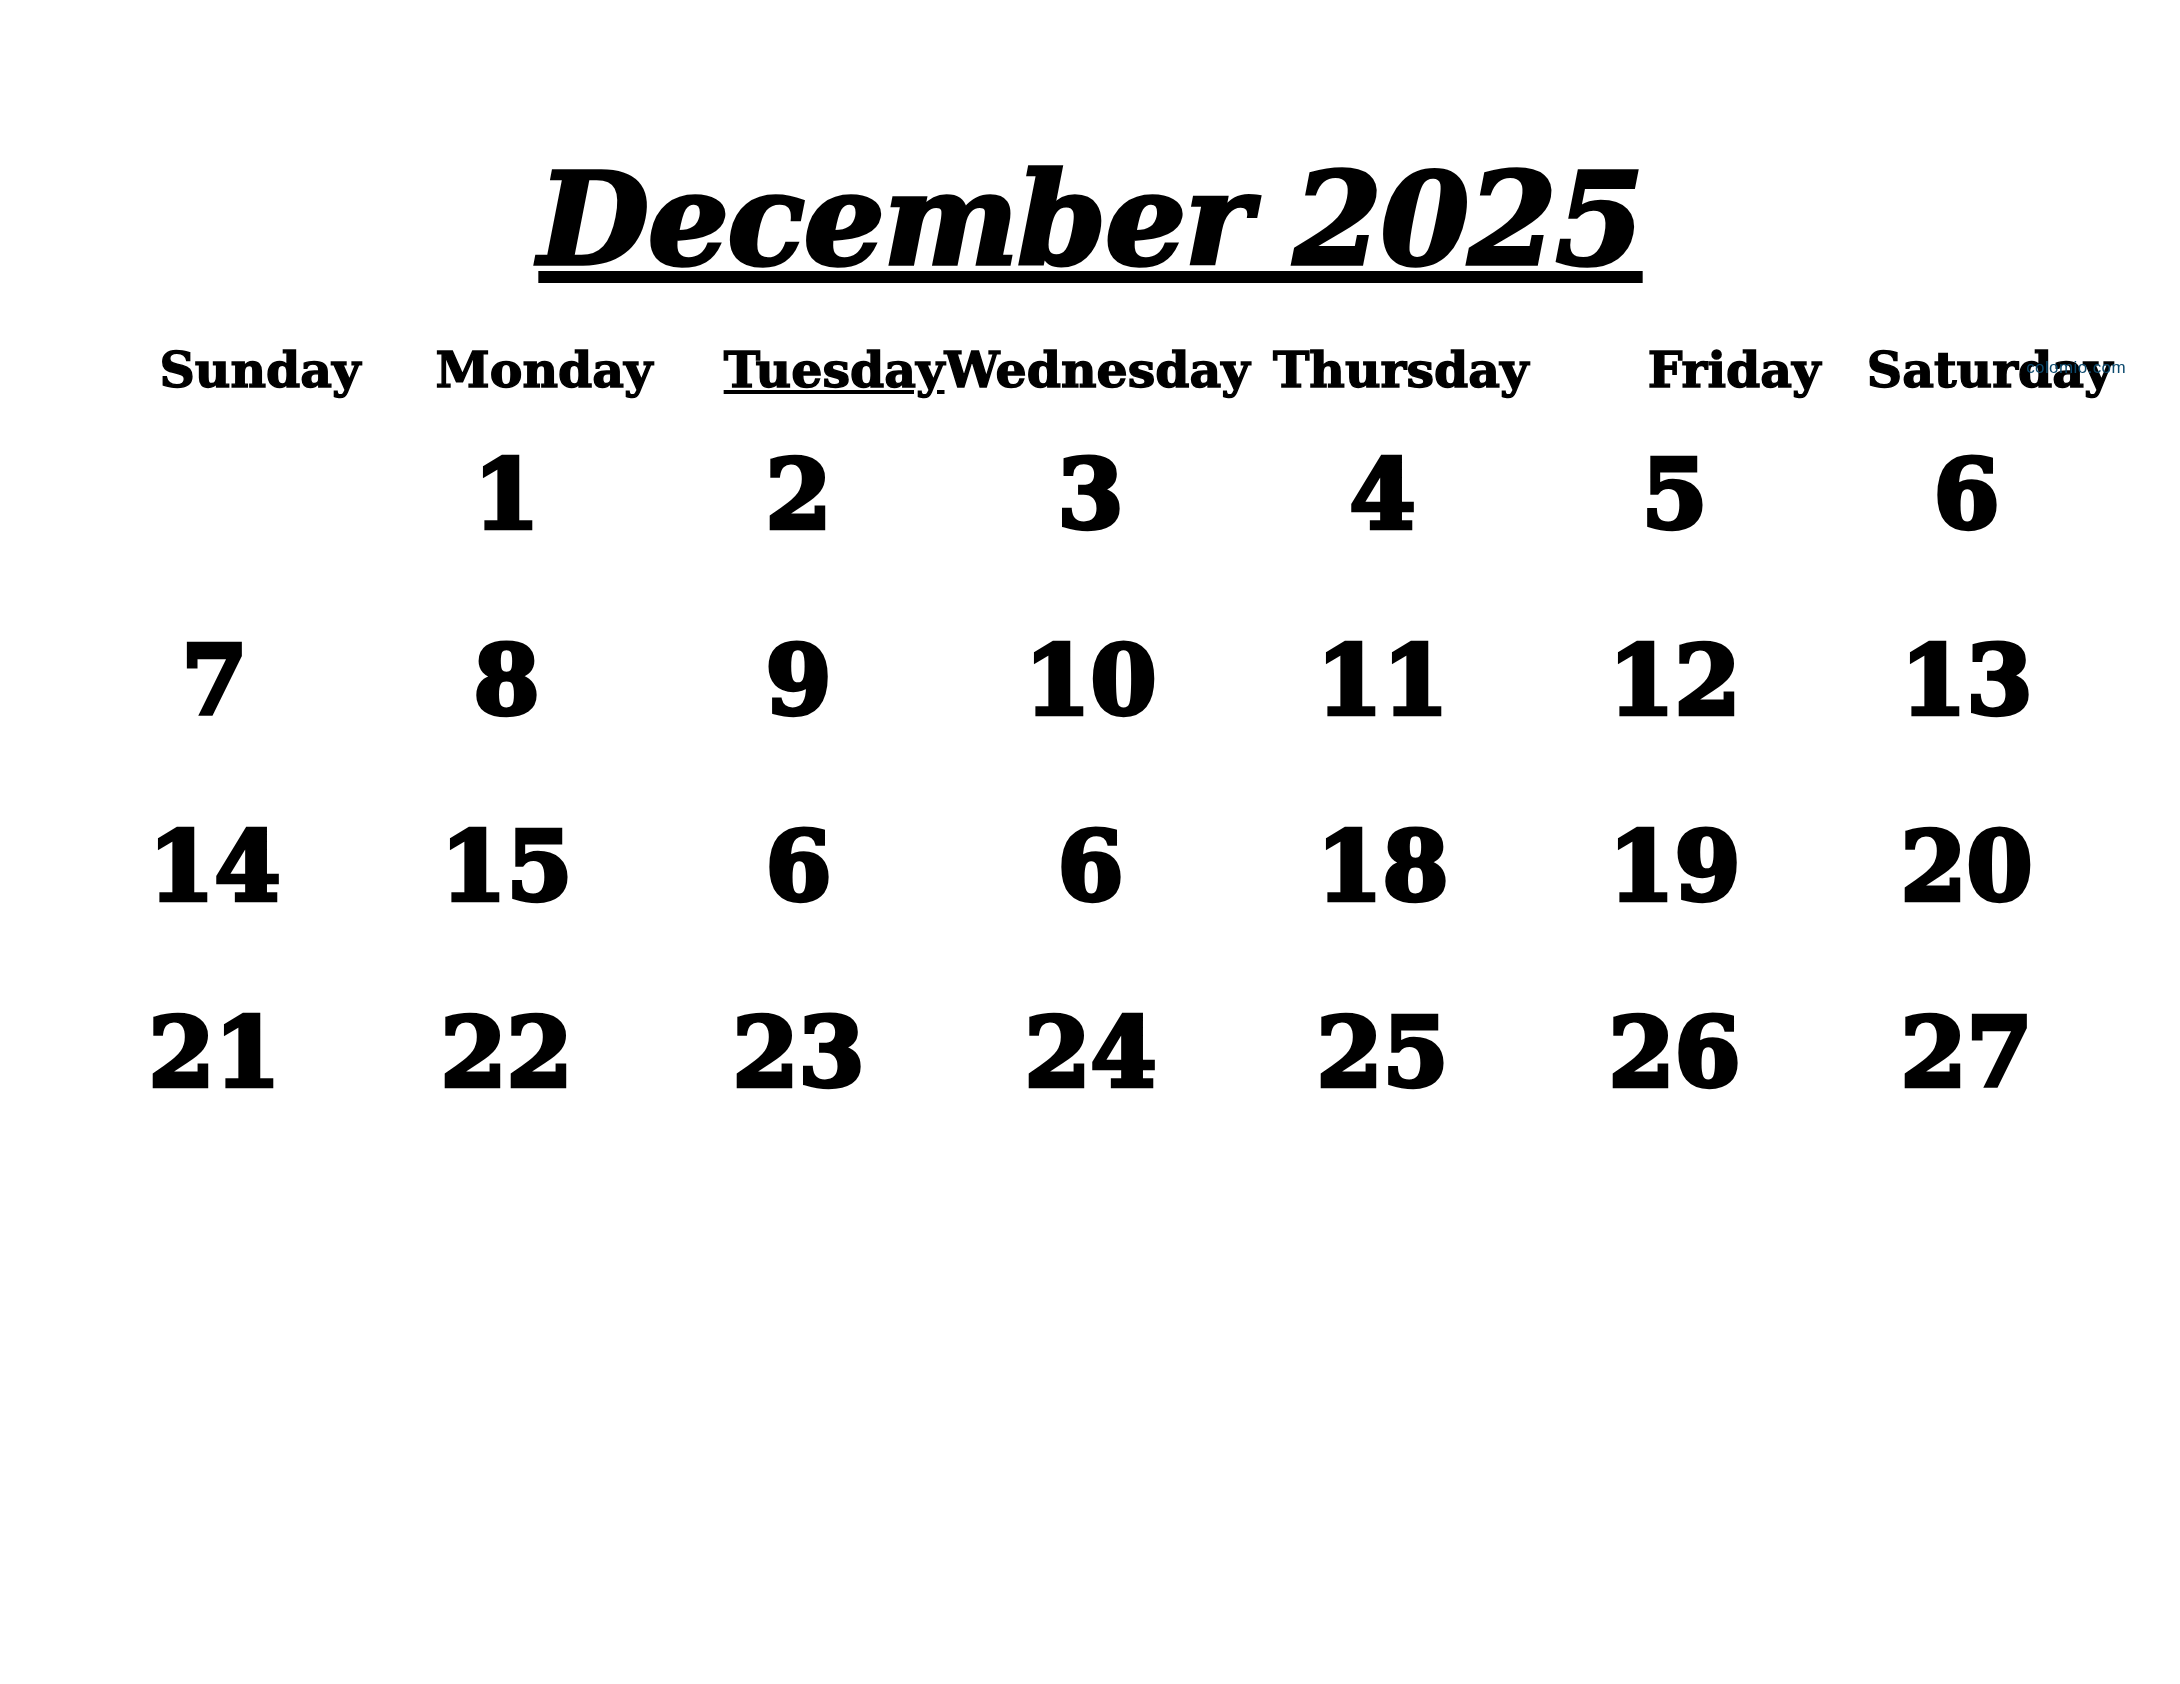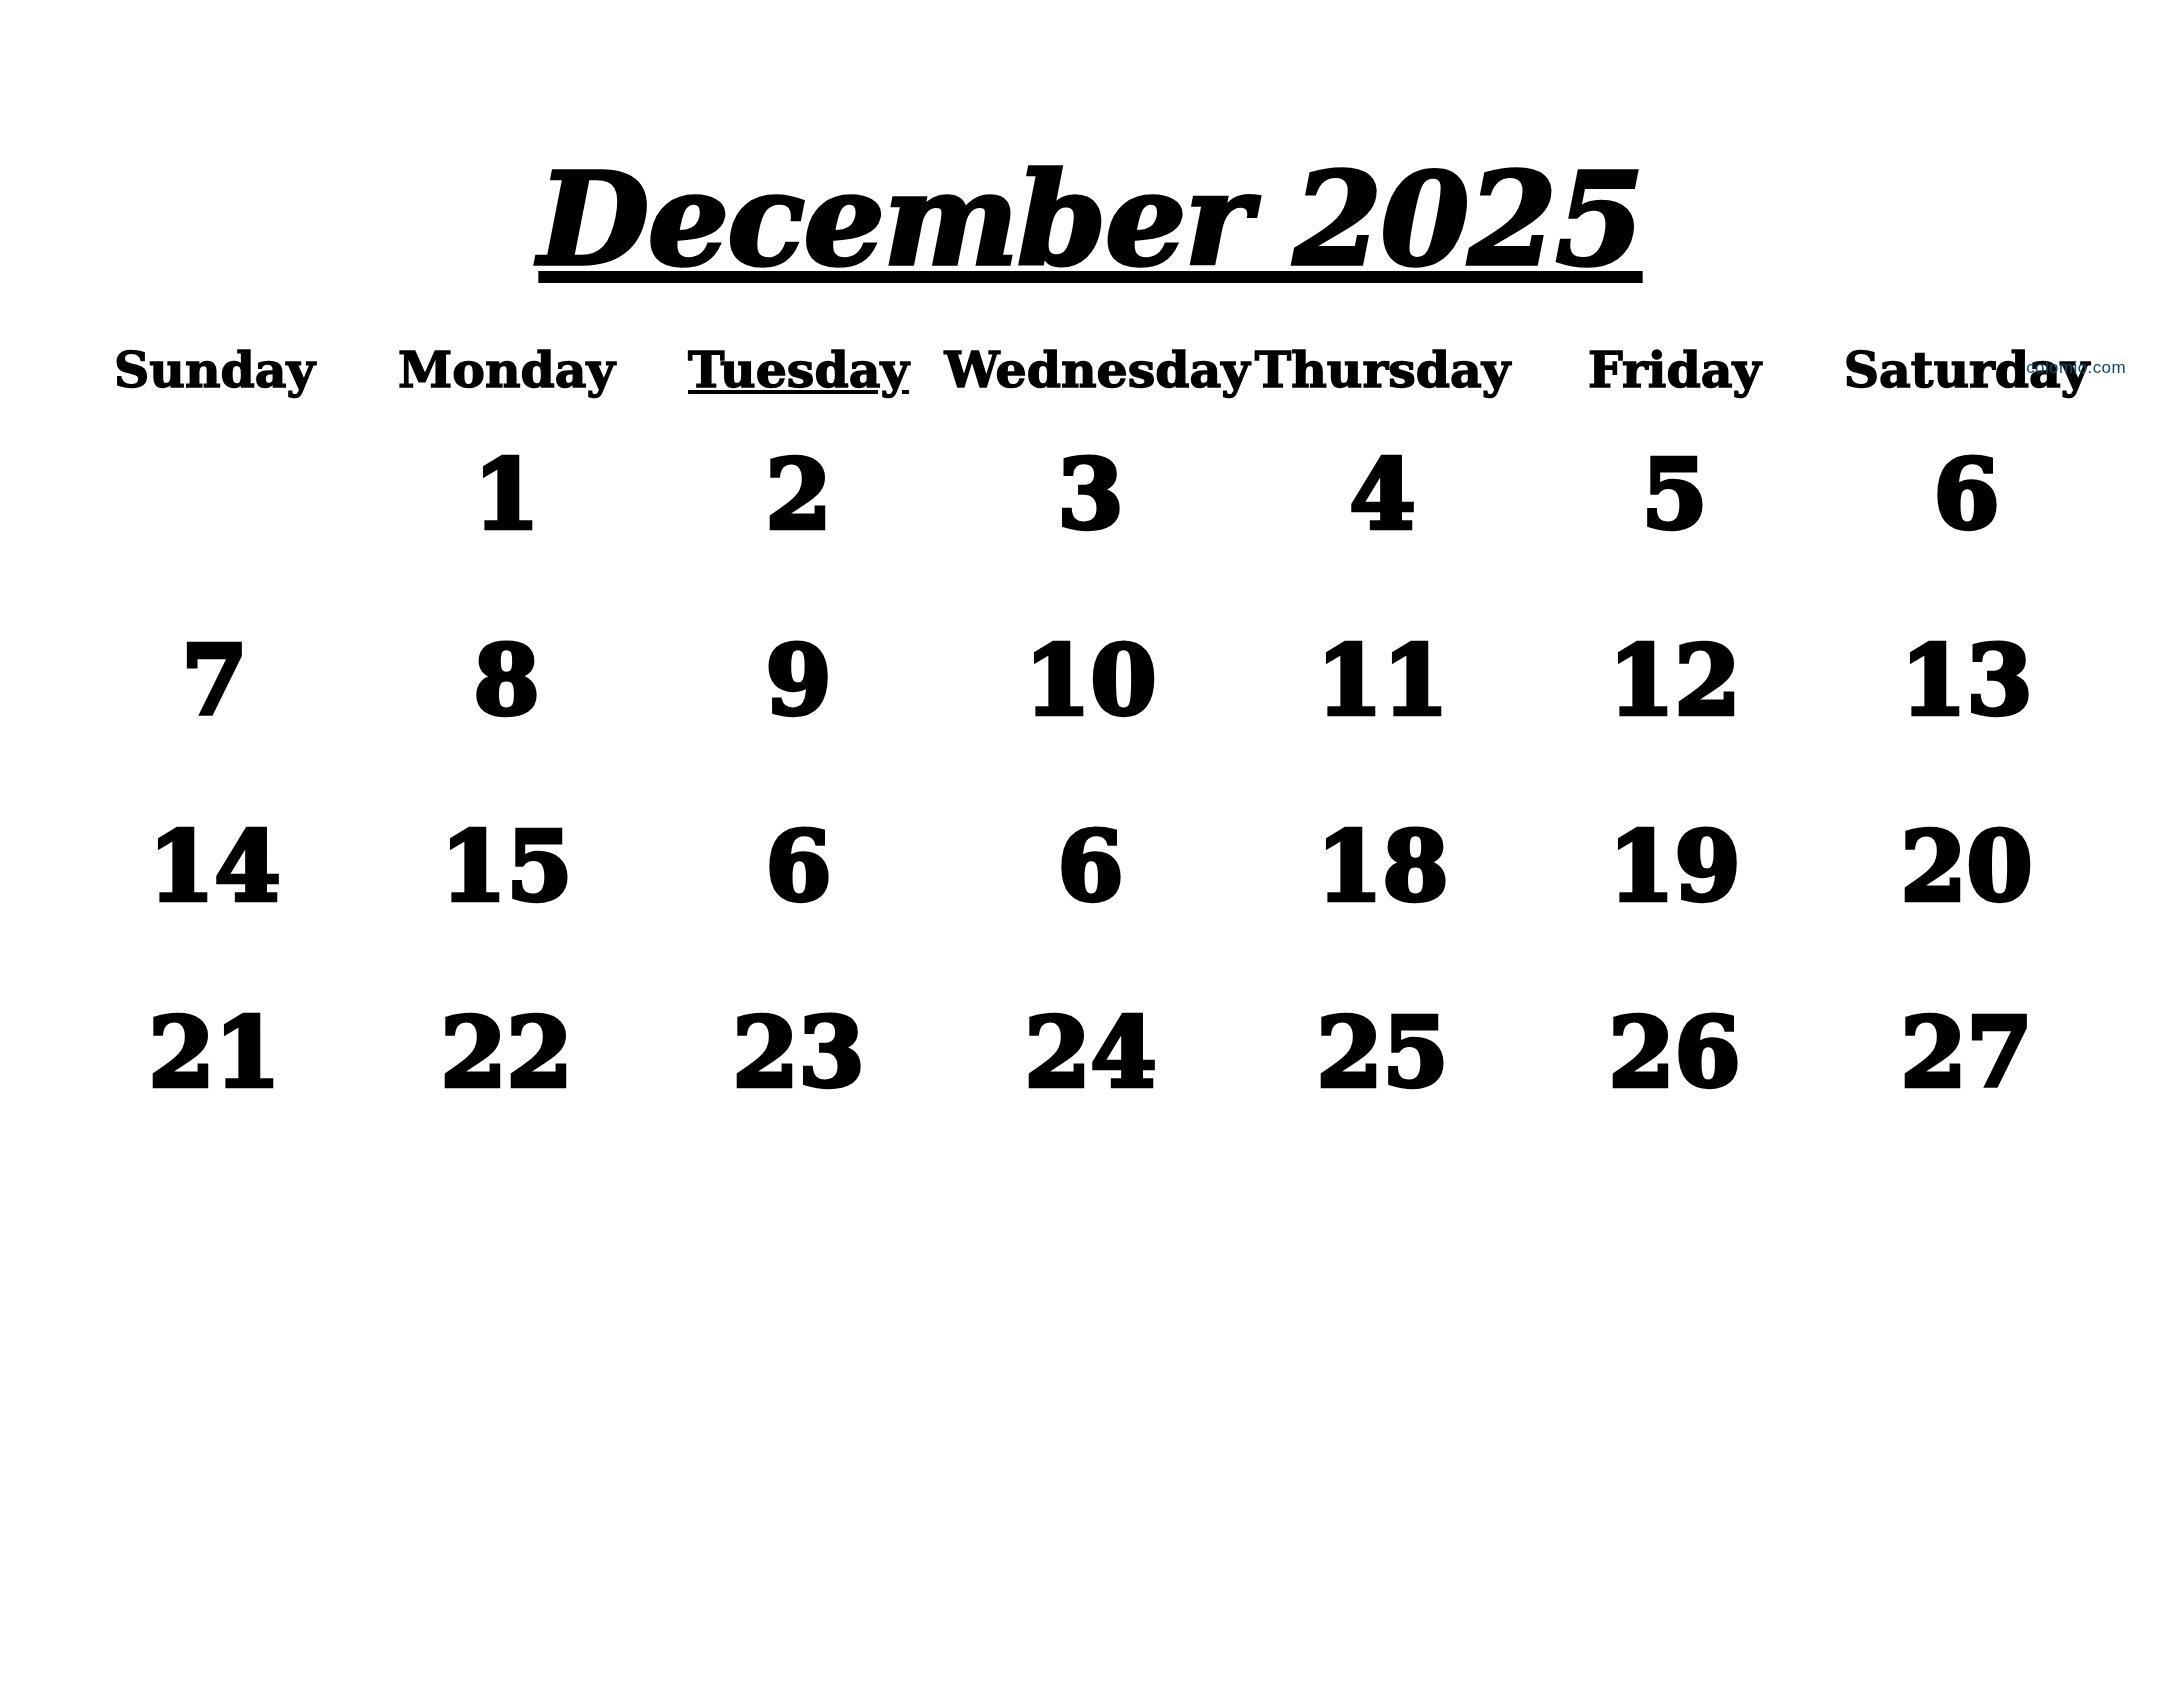--- a/index.html
+++ b/index.html
@@ -61,20 +61,21 @@
 
   table.grid th {
     font-family: "DejaVu Serif", serif;
     font-weight: 700;
     font-size: 49px;
     line-height: 1;
     padding: 0 0 6.8px 0;
     -webkit-text-stroke: 1.4px #000;
     color: #000;
     white-space: nowrap;
+    text-align: right;
   }
 
   
   th.wd-0 { text-align: center; padding-left: 0; }
   th.wd-1 { text-align: center; }
   th.wd-2 { text-align: center; text-decoration: underline; }
   th.wd-3 { text-align: center; }
   th.wd-4 { text-align: center; }
   th.wd-5 { text-align: center; }
   th.wd-6 { text-align: center; }

